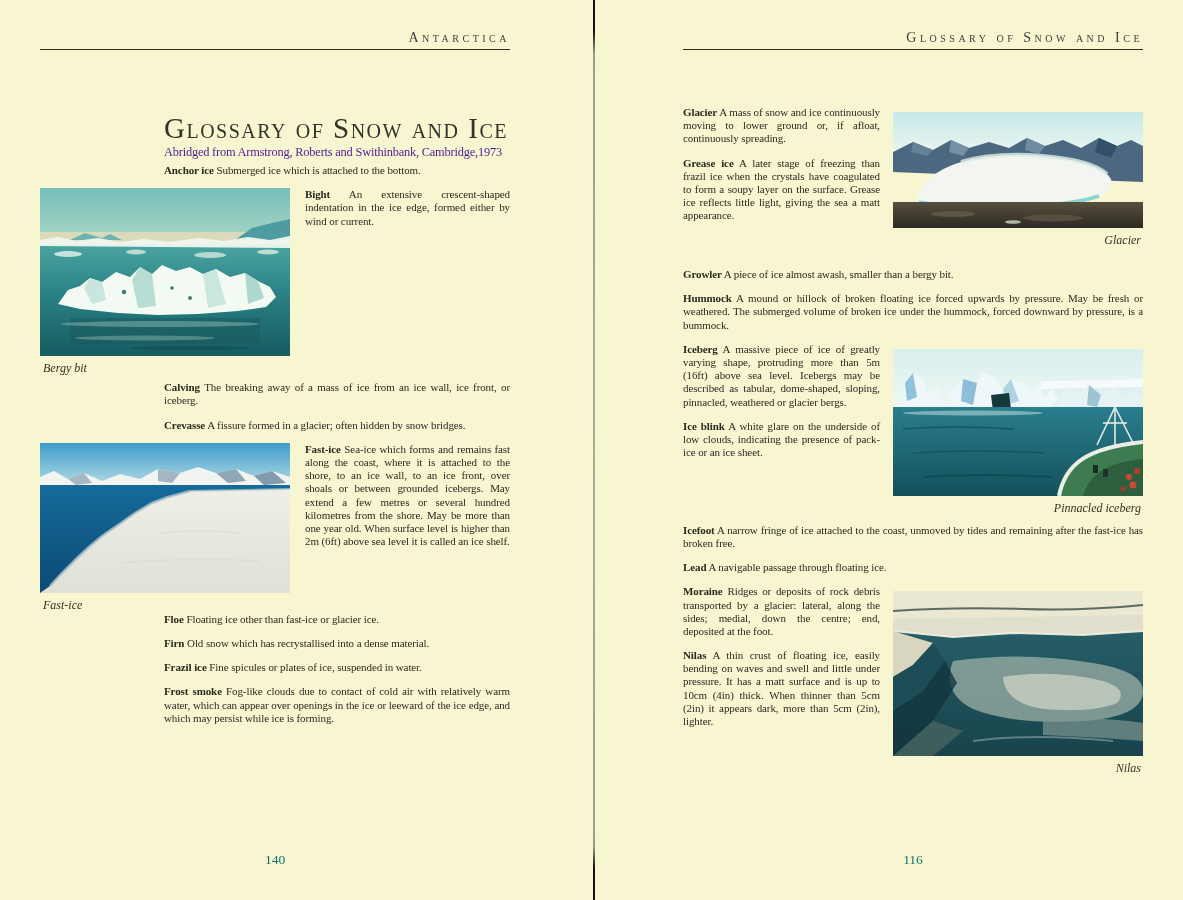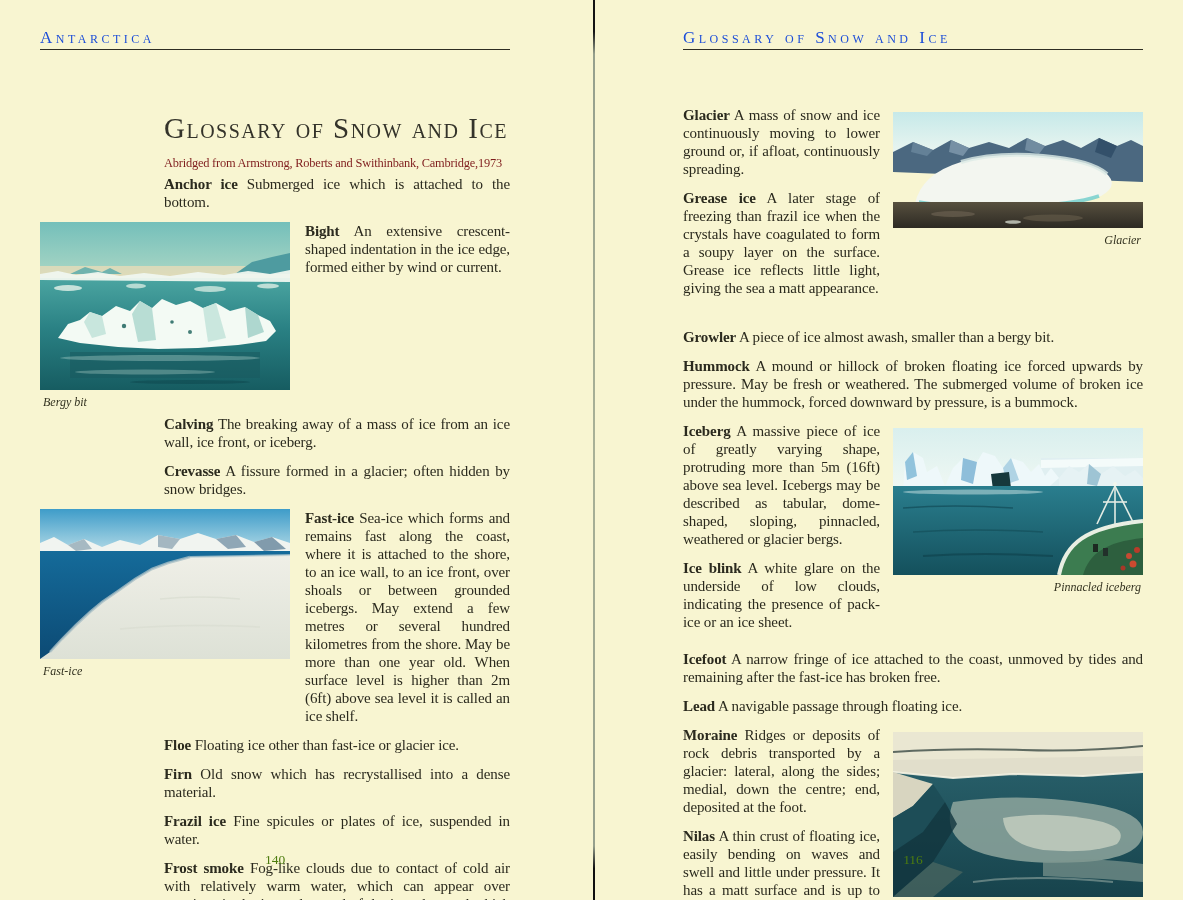--- a/index.html
+++ b/index.html
@@ -9,34 +9,34 @@
     font-family:"Liberation Serif","DejaVu Serif",serif;
     color:#2b2a1e;
     overflow:hidden;
   }
   .spread { position:relative; width:1183px; height:900px; }
   .page { position:absolute; top:0; height:900px; }
   .page-left  { left:0;   width:594px; padding:30px 84px 0 40px; }
   .page-right { left:594px; width:589px; padding:30px 40px 0 89px; }
 
   .running-head {
-    text-align:left; font-variant:small-caps; letter-spacing:3.5px;
-    font-size:17px; color:#1d4ed8; line-height:16px;
+    text-align:right; font-variant:small-caps; letter-spacing:3.5px;
+    font-size:14px; color:#404040; line-height:16px;
   }
   .head-rule { border-bottom:1.6px solid #2e2d23; margin-top:3px; }
 
   .title {
     margin:62px 0 0 124px; width:346px; white-space:nowrap;
     font-variant:small-caps; font-weight:400; font-size:29px;
     letter-spacing:1.5px; color:#34332a; line-height:32px;
   }
-  .subtitle { margin:12px 0 0 124px; width:350px; font-size:12.4px; letter-spacing:-0.2px; color:#7f1d1d; }
+  .subtitle { margin:1px 0 0 124px; width:350px; font-size:12.4px; letter-spacing:-0.2px; color:#4c1d95; }
 
   .entry {
-    font-size:15px; line-height:1.2; text-align:justify;
+    font-size:11px; line-height:1.2; text-align:justify;
     letter-spacing:-0.1px; margin-bottom:11px;
   }
   .entry .term { font-weight:bold; }
   .indent-l { margin-left:124px; width:346px; }
   .mt13 { margin-top:4px; }
   .mt8  { margin-top:8px; }
   .mt6  { margin-top:6px; }
   .mt5  { margin-top:5px; }
   .mt20 { margin-top:20px; }
   .mt56 { margin-top:56px; }
@@ -46,21 +46,21 @@
   .gap13 { gap:13px; }
   .col  { flex:1; min-width:0; }
 
   figure.photo-block { width:250px; flex:0 0 250px; }
   .photo { width:250px; overflow:hidden; }
   .photo svg { display:block; }
   .caption { font-style:italic; font-size:12px; margin-top:5px; color:#32311f; }
   .cap-left  { text-align:left; margin-left:3px; }
   .cap-right { text-align:right; margin-right:2px; }
 
-  .page-number { position:absolute; bottom:32px; font-size:13.5px; color:#4d7c0f; }
+  .page-number { position:absolute; bottom:32px; font-size:13.5px; color:#0f766e; }
   .page-left  .page-number { left:40px; width:470px; text-align:center; }
   .page-right .page-number { left:89px; width:460px; text-align:center; }
 
   .gutter {
     position:absolute; left:593px; top:0; width:2px; height:900px;
     background:linear-gradient(#141414 0%, #141414 3.5%, #96a08d 6%,
       #a9b197 50%, #96a08d 94%, #0f0f0f 96.5%, #0f0f0f 100%);
   }
 </style>
 </head>

